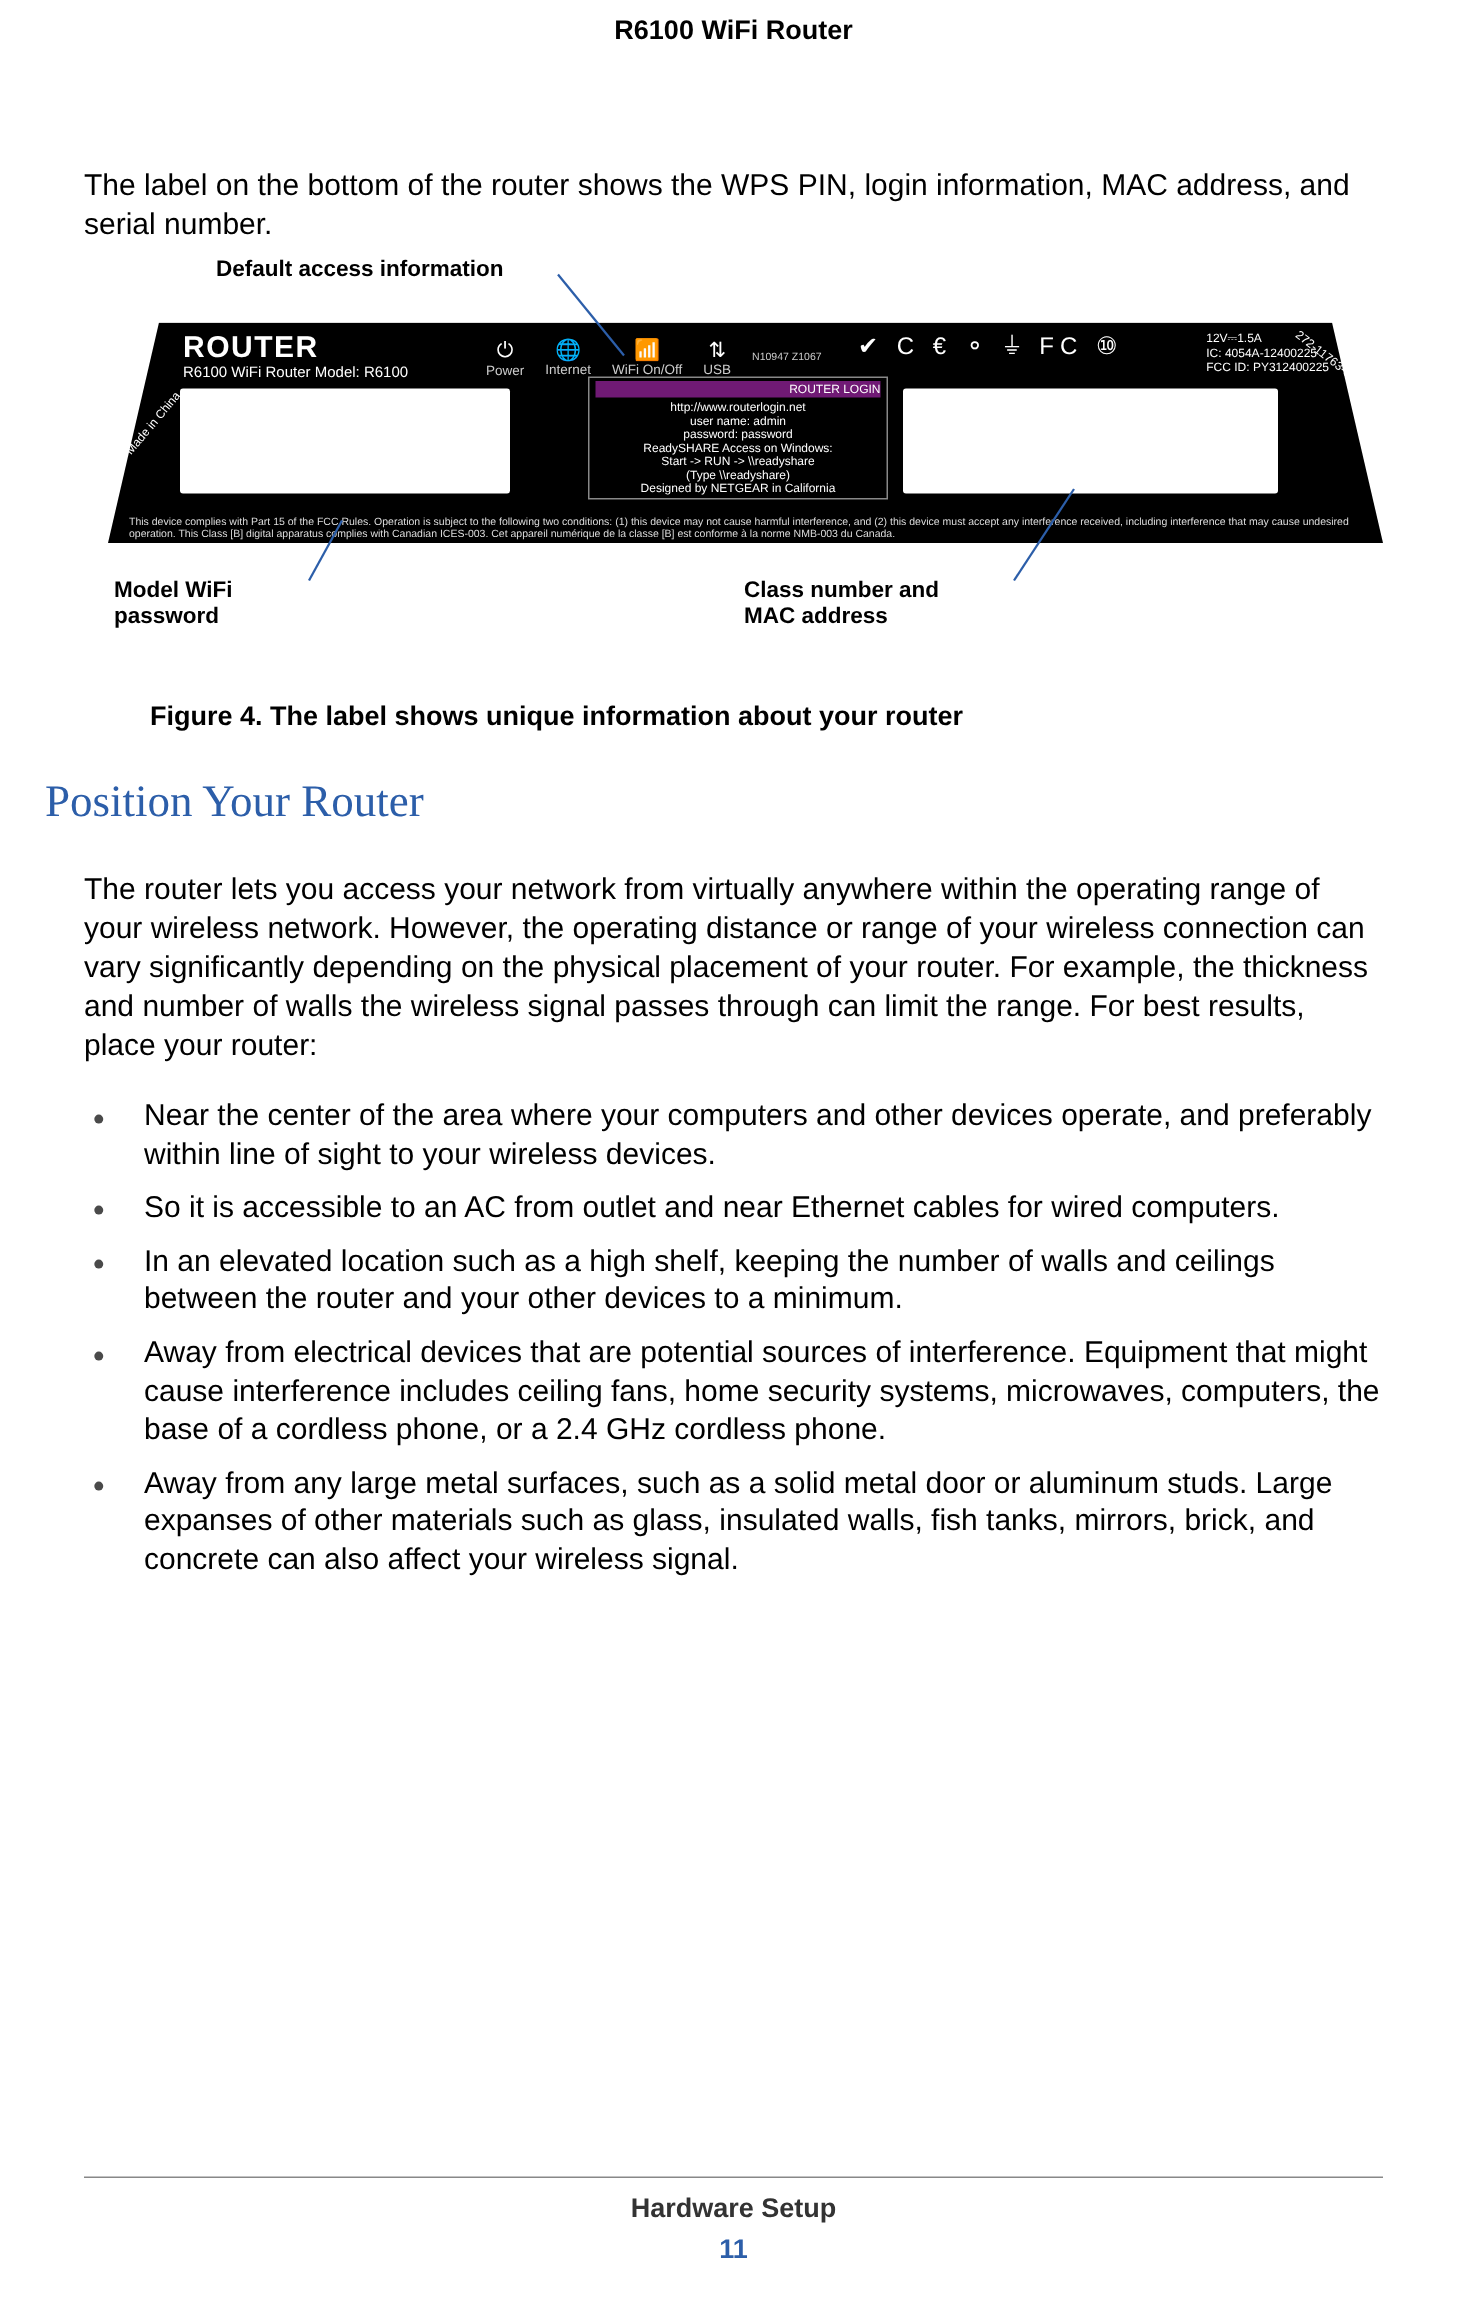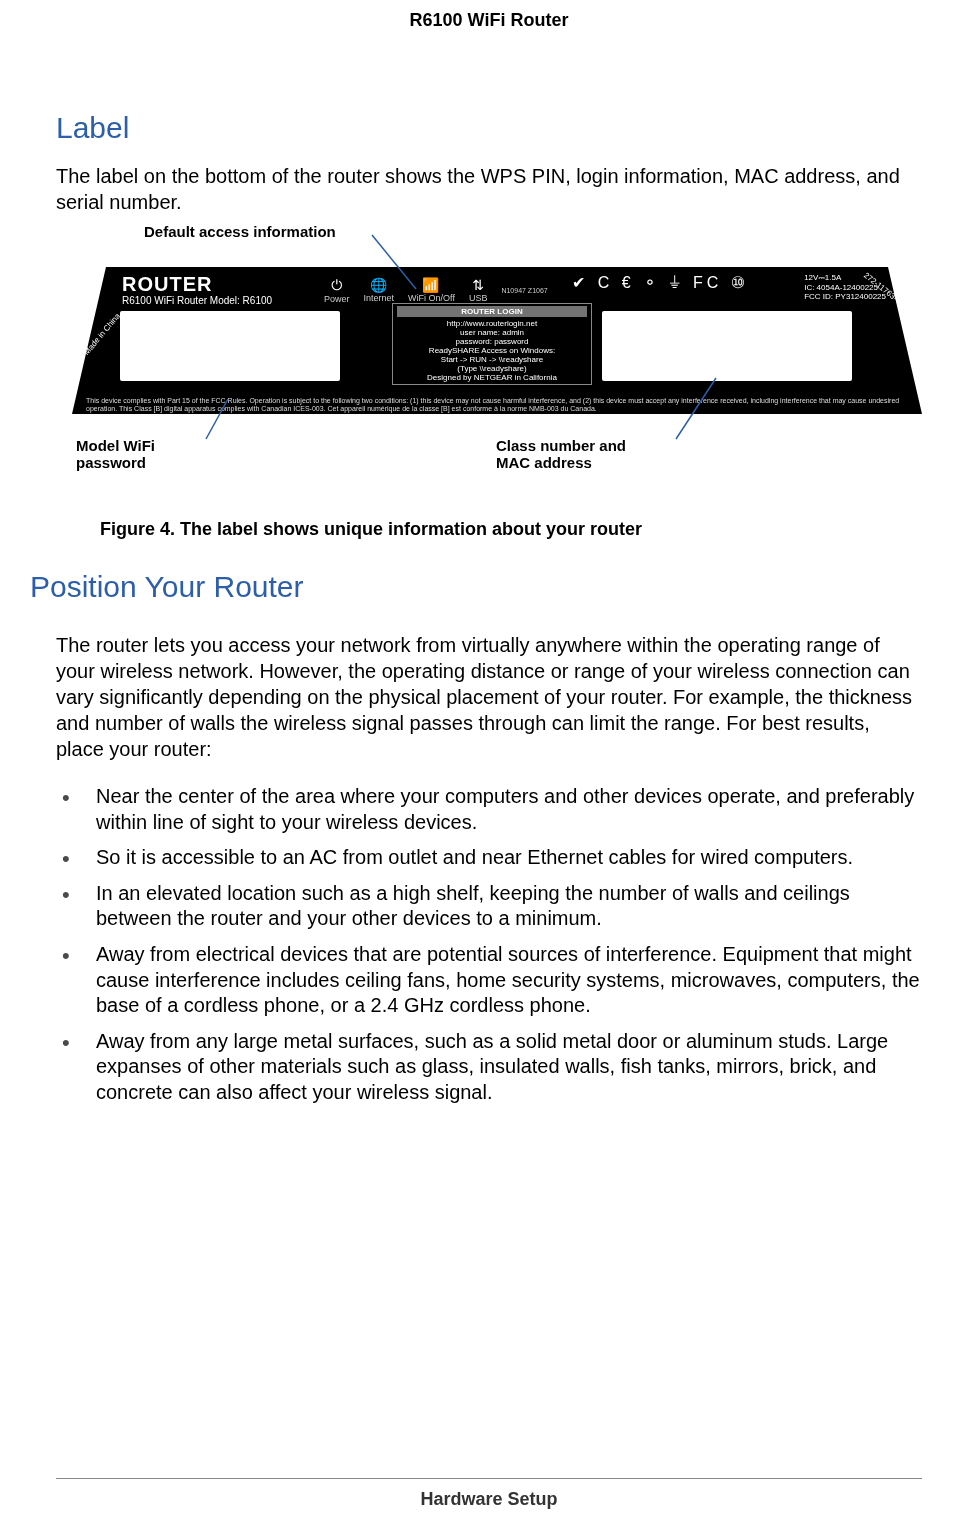--- a/index.html
+++ b/index.html
@@ -74,21 +74,21 @@
     position: absolute; left: 252px; top: 10px;
     font-size: 9px; color:#ccc; display:flex; gap:14px;
   }
   .icons-row span { display:inline-block; text-align:center; }
   .icons-row .icon { font-size:14px; display:block; color:#fff; }
   .router-login {
     position: absolute; left: 320px; top: 36px;
     width: 200px; text-align:center; font-size:8px;
     border:1px solid #888; padding:2px 4px; background:#000;
   }
-  .router-login .hdr { background:#737373; font-size:8px; font-weight:bold; padding:1px 0; margin-bottom:2px;}
+  .router-login .hdr { background:#701a75; font-size:8px; font-weight:normal; padding:1px 0; margin-bottom:2px;text-align:right;}
   .certs {
     position: absolute; left: 500px; top: 6px;
     font-size: 16px; letter-spacing:4px;
   }
   .right-small {
     position:absolute; right:36px; top:6px; font-size:8px; text-align:left; line-height:1.2;
   }
   .bottom-fine {
     position:absolute; left:14px; right:14px; bottom:4px;
     font-size:7px; color:#ddd; line-height:1.15;
@@ -101,21 +101,21 @@
     position:absolute; left:10px; top:84px; font-size:8px;
     transform: rotate(-50deg); transform-origin: top left;
   }
   svg.callout-lines {
     position:absolute; left:0; top:0; width:100%; height:100%; pointer-events:none;
   }
   .figcap {
     font-size: 18px; font-weight: bold; margin-top: 6px; margin-left: 44px;
   }
   .h-position {
-    font-family: Liberation Sans, sans-serif;
+    font-family: Liberation Serif, serif;
     font-size: 30px; color: #2c5ea9; font-weight: normal;
     margin-top: 30px; margin-left: -26px; margin-bottom: 28px;
   }
   ul.bullets { list-style: none; margin-top: 22px; }
   ul.bullets li {
     font-size: 20px; line-height: 1.28;
     padding-left: 40px; position: relative; margin-bottom: 10px;
   }
   ul.bullets li::before {
     content: "•"; position: absolute; left: 6px; top: 0;
@@ -128,21 +128,20 @@
   .footer .chap { font-size: 18px; font-weight:bold; color:#333; }
   .footer .pg { font-size: 18px; font-weight:bold; color:#2c5ea9; margin-top:6px; }
 </style>
 </head>
 <body>
 
 <div class="header-title">R6100 WiFi Router</div>
 
 <div class="content">
 
-  <h2 class="h-label">Label</h2>
   <p class="body-text">The label on the bottom of the router shows the WPS PIN, login information, MAC address, and serial number.</p>
 
   <div class="callout-area">
     <div class="callout" style="left:88px; top:0;">Default access information</div>
 
     <div class="label-graphic">
       <div class="label-trap"></div>
       <div class="label-inner">
         <div class="brand">ROUTER</div>
         <div class="model">R6100 WiFi Router Model: R6100</div>
@@ -201,13 +200,14 @@
     <li>So it is accessible to an AC from outlet and near Ethernet cables for wired computers.</li>
     <li>In an elevated location such as a high shelf, keeping the number of walls and ceilings between the router and your other devices to a minimum.</li>
     <li>Away from electrical devices that are potential sources of interference. Equipment that might cause interference includes ceiling fans, home security systems, microwaves, computers, the base of a cordless phone, or a 2.4 GHz cordless phone.</li>
     <li>Away from any large metal surfaces, such as a solid metal door or aluminum studs. Large expanses of other materials such as glass, insulated walls, fish tanks, mirrors, brick, and concrete can also affect your wireless signal.</li>
   </ul>
 
 </div>
 
 <div class="footer">
   <div class="chap">Hardware Setup</div>
+  <div class="pg">11</div>
 </div>
 
 </body></html>

